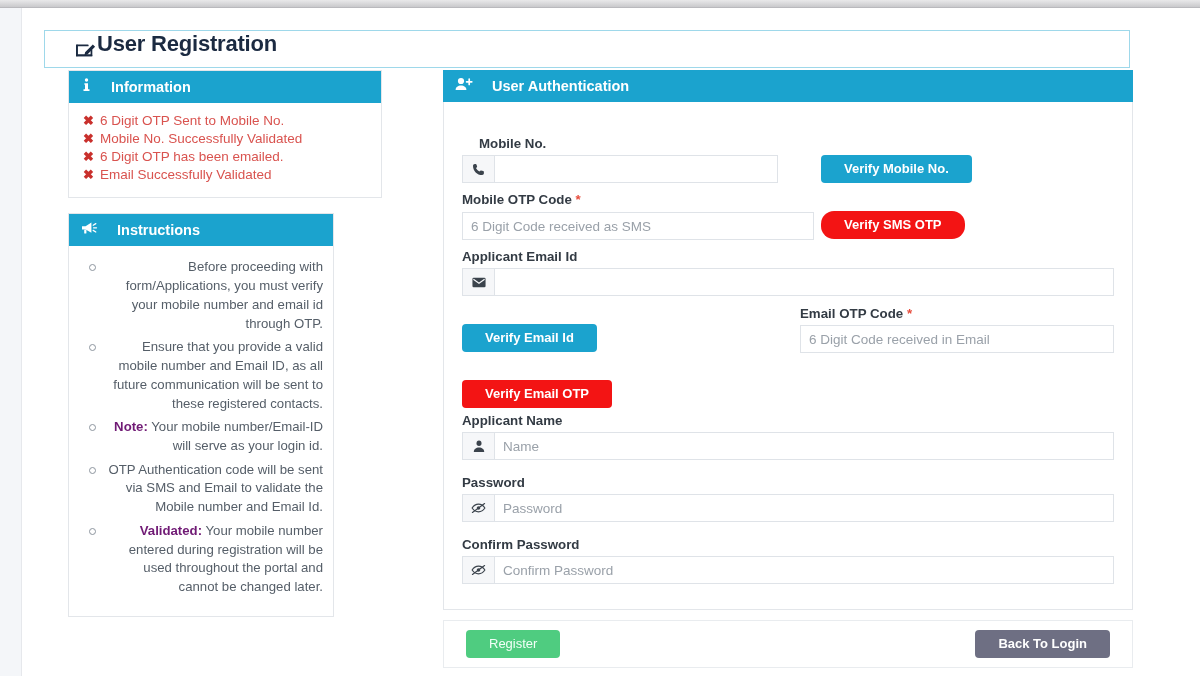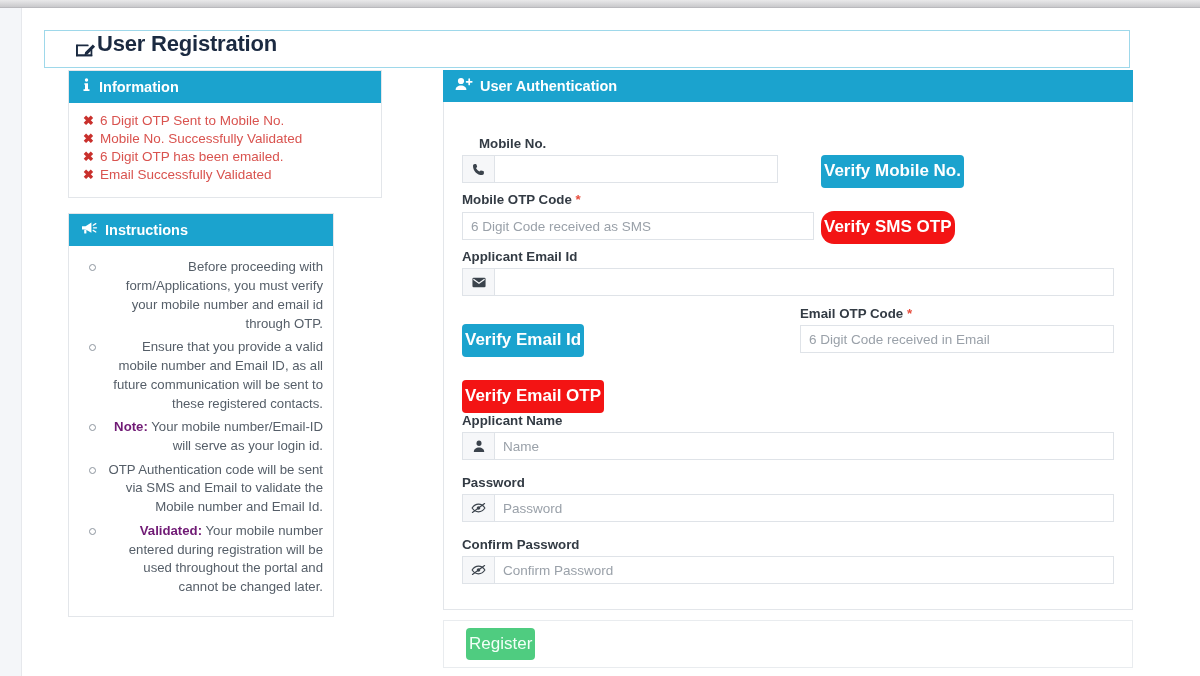--- a/index.html
+++ b/index.html
@@ -48,21 +48,21 @@
     position:absolute; left:30px; top:9px;
     width:22px; height:20px; color:#1b2a41;
   }
 
   
   .panel{ background:#fff; border:1px solid #e3e6ea; }
   .panel-head{
     background:#1ba3ce; color:#fff;
     font-size:14.5px; font-weight:bold;
     padding:7px 12px;
-    display:flex; align-items:center; gap:7px;
+    display:flex; align-items:center; gap:19px;
     line-height:1.2;
   }
   .panel-head svg{ flex:0 0 auto; }
 
   
   .info-panel{ position:absolute; left:46px; top:62px; width:314px; }
   .info-body{ padding:10px 12px 12px 14px; }
   .info-item{
     color:#d9534f;
     font-size:13.5px;
@@ -119,22 +119,22 @@
     font-size:13.5px;
     color:#444;
     padding:2px 8px;
     outline:none;
   }
   .txt::placeholder{ color:#9aa1a9; }
 
   .btn{
     border:none; border-radius:4px;
     color:#fff; font-family:"Liberation Sans", sans-serif;
-    font-size:17px; font-weight:bold;
-    padding:7px 3px; cursor:pointer;
+    font-size:13px; font-weight:bold;
+    padding:7px 23px; cursor:pointer;
     white-space:nowrap;
     line-height:1.1;
   }
   .btn-cyan{ background:#1ba3ce; }
   .btn-red{ background:#f31414; }
   .btn-green{ background:#4fcc80; font-weight:normal; color:#f2fff7;}
   .btn-gray{ background:#6e6f83; }
 
   
   .f-mobile-label{ position:absolute; left:440px; top:128px;padding-left:17px; }
@@ -342,15 +342,16 @@
         <path d="M1.2 6 C3 3.2 5.4 1.9 8 1.9 c2.6 0 5 1.3 6.8 4.1 C13 8.8 10.6 10.1 8 10.1 5.4 10.1 3 8.8 1.2 6z"></path>
         <circle cx="8" cy="6" r="1.9" fill="#3b434c" stroke="none"></circle>
         <path d="M1.5 10.8 L14.5 1.2" stroke-linecap="round"></path>
       </svg>
     </span>
     <input class="txt" type="text" value="" placeholder="Confirm Password" style="">
   </div>
 
   <div class="footer-panel">
     <button class="btn btn-green">Register</button>
+    <button class="btn btn-gray">Back To Login</button>
   </div>
 
 </div>
 
 </body></html>

